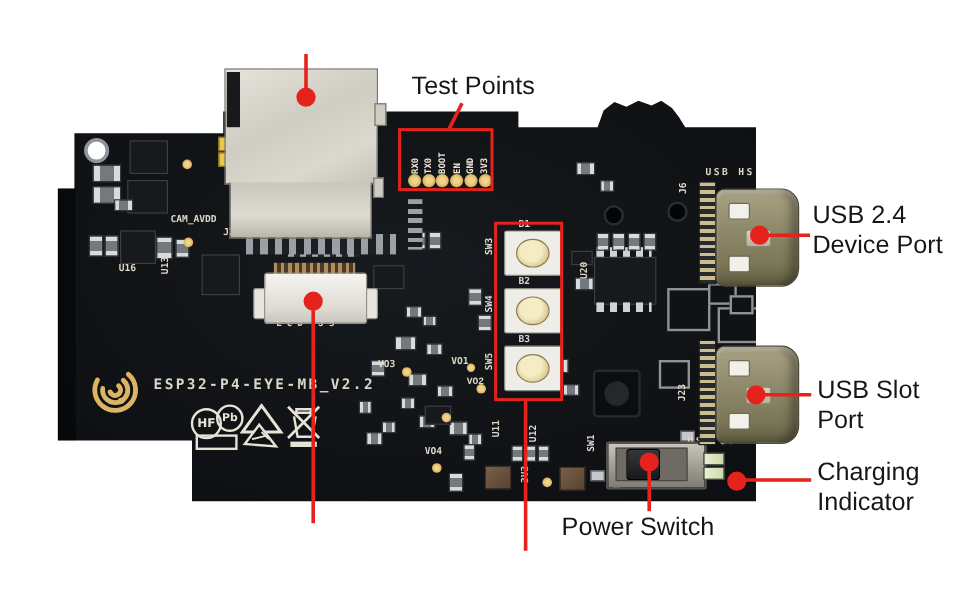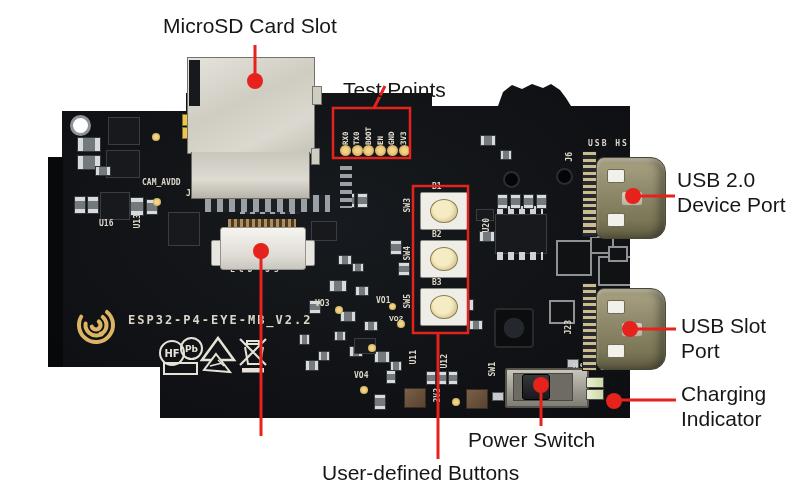--- a/index.html
+++ b/index.html
@@ -84,21 +84,21 @@
   .led{position:absolute;width:16px;height:9px;background:linear-gradient(90deg,#e9f0d2,#cdd9a8);border:1px solid #4a4d45;}
 
   
   .cert-circle{position:absolute;border:2px solid #e6e2d6;border-radius:50%;color:#e6e2d6;
     font-family:"DejaVu Sans",sans-serif;font-weight:bold;display:flex;align-items:center;justify-content:center;}
   .cert-rect{left:163px;top:362px;width:31px;height:9px;border:2px solid #e6e2d6;}
 
   
   .al{position:absolute;color:#161616;font-size:21px;line-height:25px;white-space:pre-line;}
   .al-microsd{left:163px;top:13px;}
-  .al-test{left:343px;top:77px;}
+  .al-test{left:343px;top:59px;}
   .al-usb2{left:677px;top:167px;}
   .al-usbdbg{left:681px;top:313px;}
   .al-chg{left:681px;top:381px;}
   .al-power{left:468px;top:427px;}
   .al-user{left:322px;top:460px;}
   .al-lcd{left:157px;top:437px;}
 
   svg.overlay{position:absolute;left:0;top:0;pointer-events:none;}
 </style>
 </head>
@@ -322,23 +322,21 @@
     <g fill="#e5221c">
       <circle cx="255" cy="81" r="8"></circle>
       <circle cx="261" cy="251" r="8"></circle>
       <circle cx="633" cy="196" r="8"></circle>
       <circle cx="630" cy="329" r="8"></circle>
       <circle cx="614" cy="401" r="8"></circle>
       <circle cx="541" cy="385" r="8"></circle>
     </g>
   </svg>
 
-  <div class="al al-microsd">MicroSD Card Slot</div>
   <div class="al al-test">Test Points</div>
-  <div class="al al-usb2">USB 2.0
+  <div class="al al-usb2">USB 2.4
 Device Port</div>
   <div class="al al-usbdbg">USB Slot
 Port</div>
   <div class="al al-chg">Charging
 Indicator</div>
   <div class="al al-power">Power Switch</div>
-  <div class="al al-user">User-defined Buttons</div>
 </div>
 
 </body></html>

